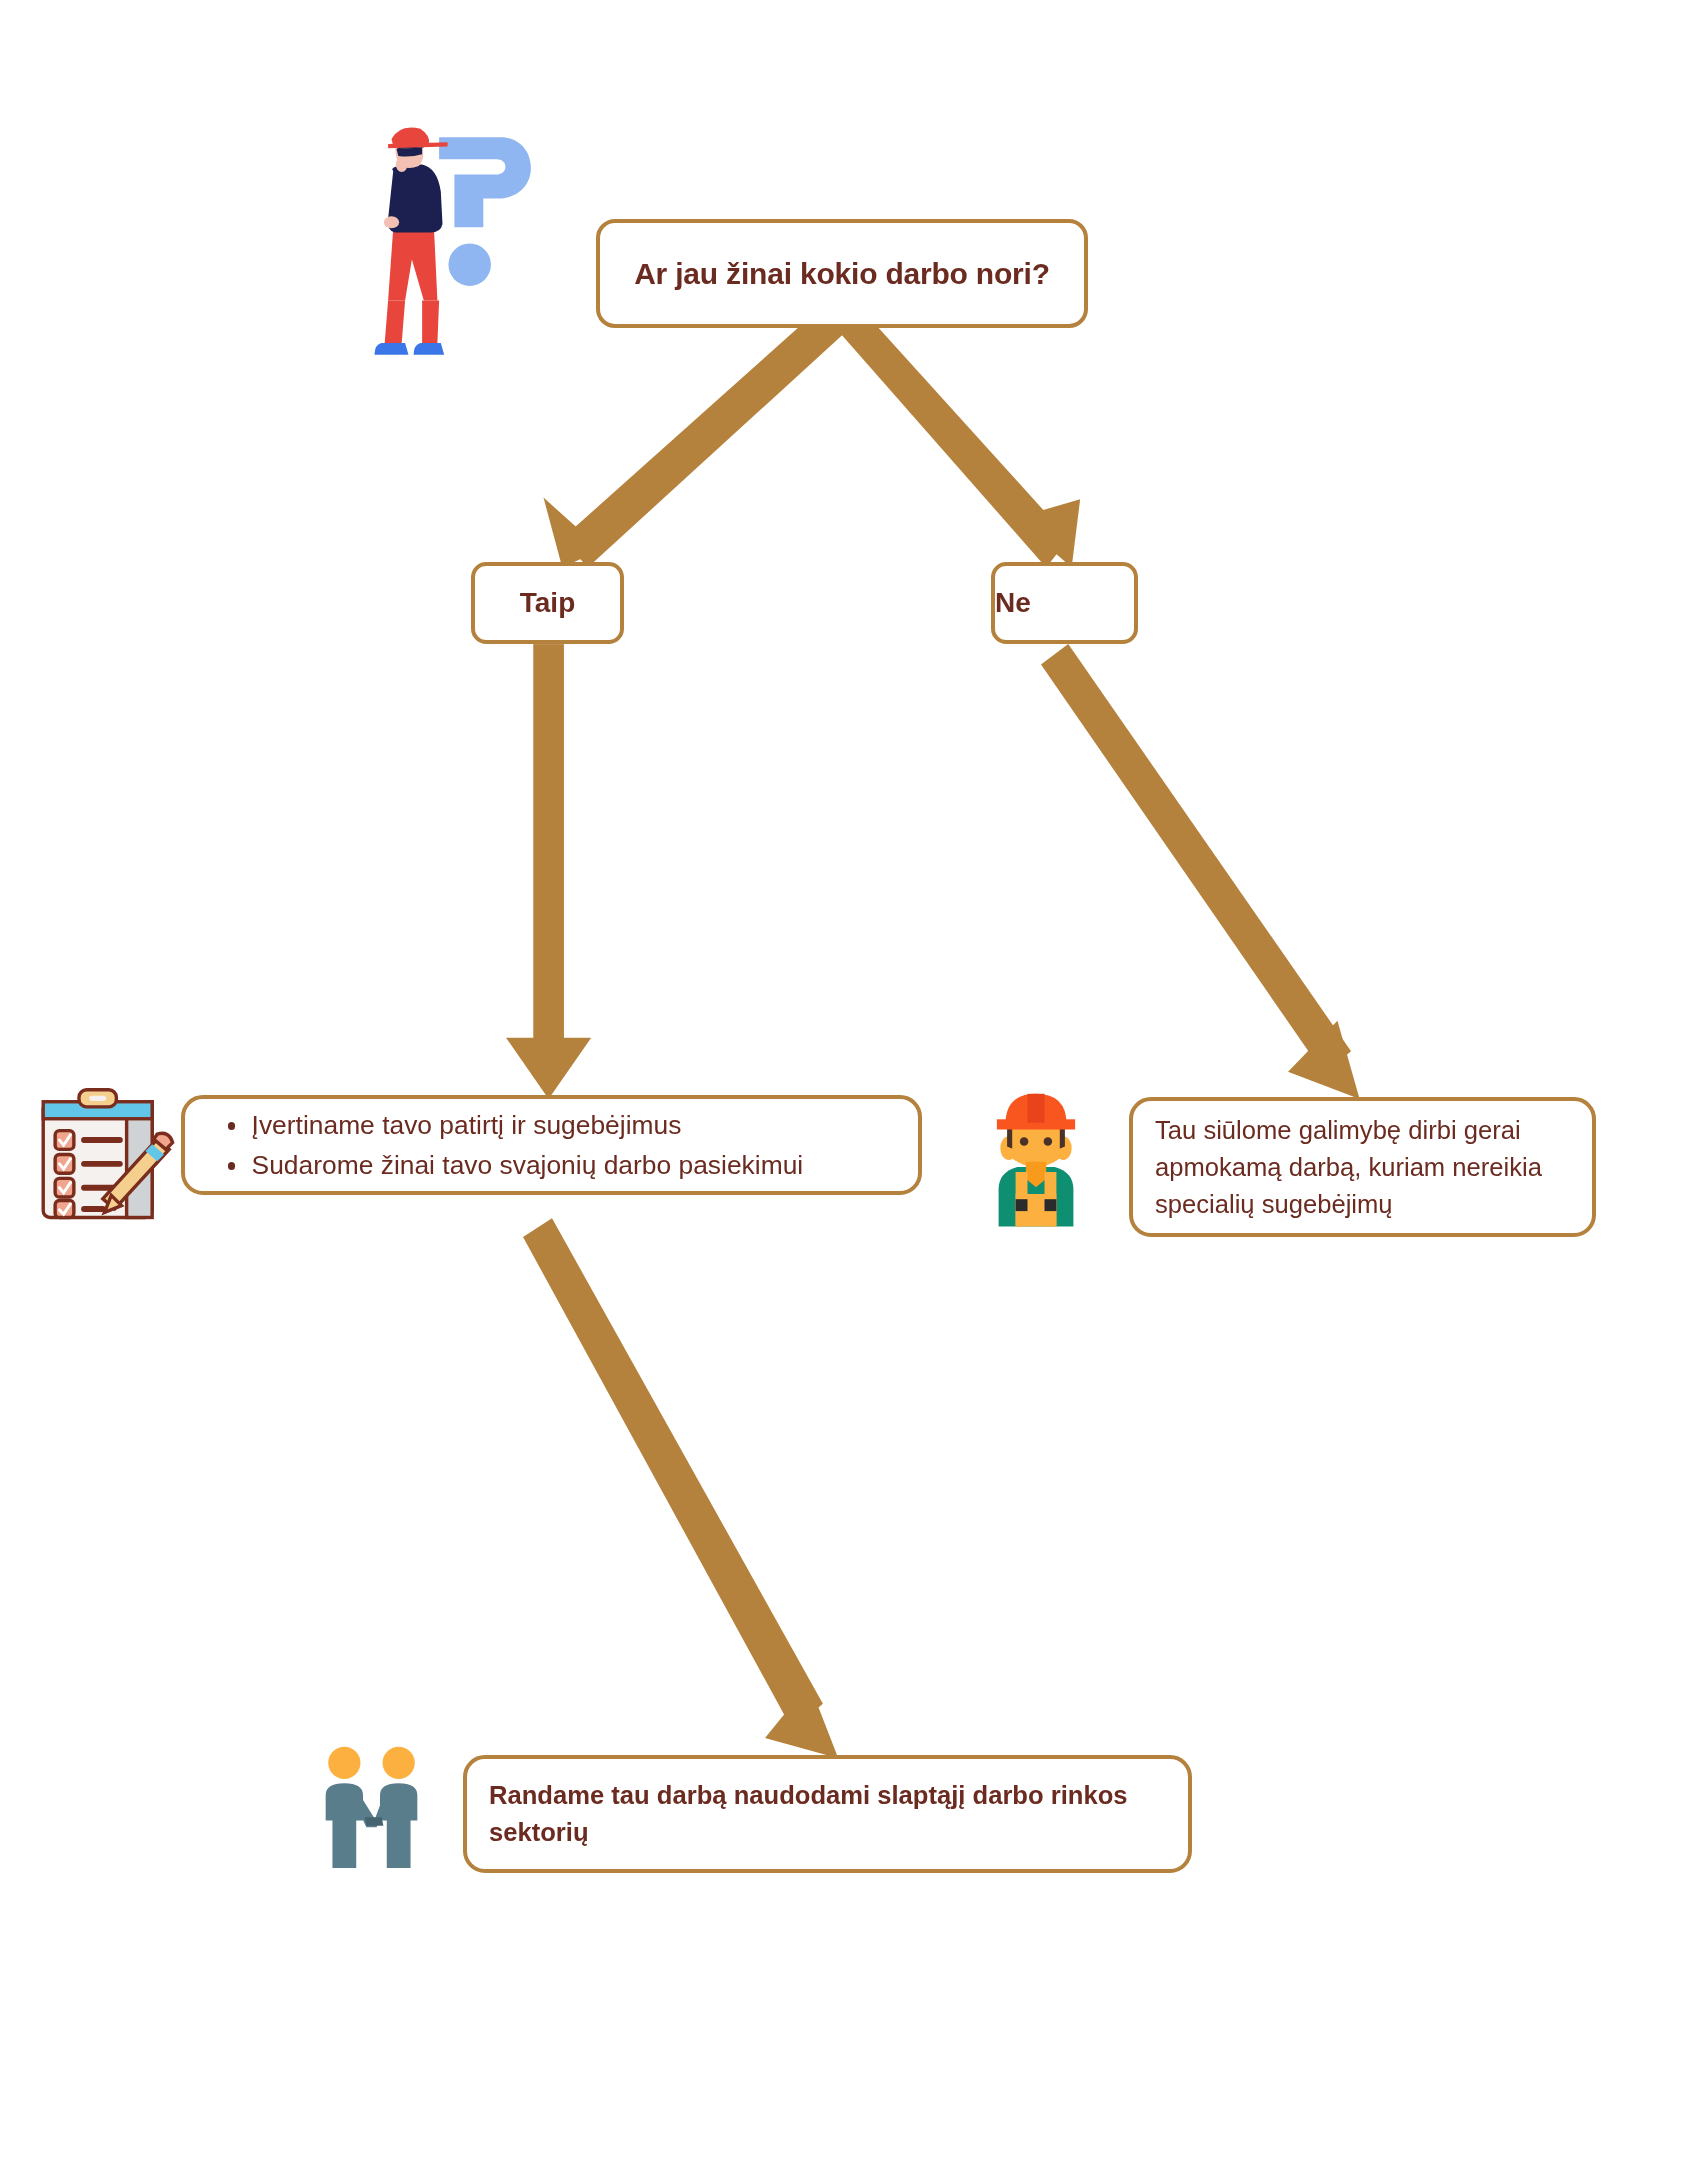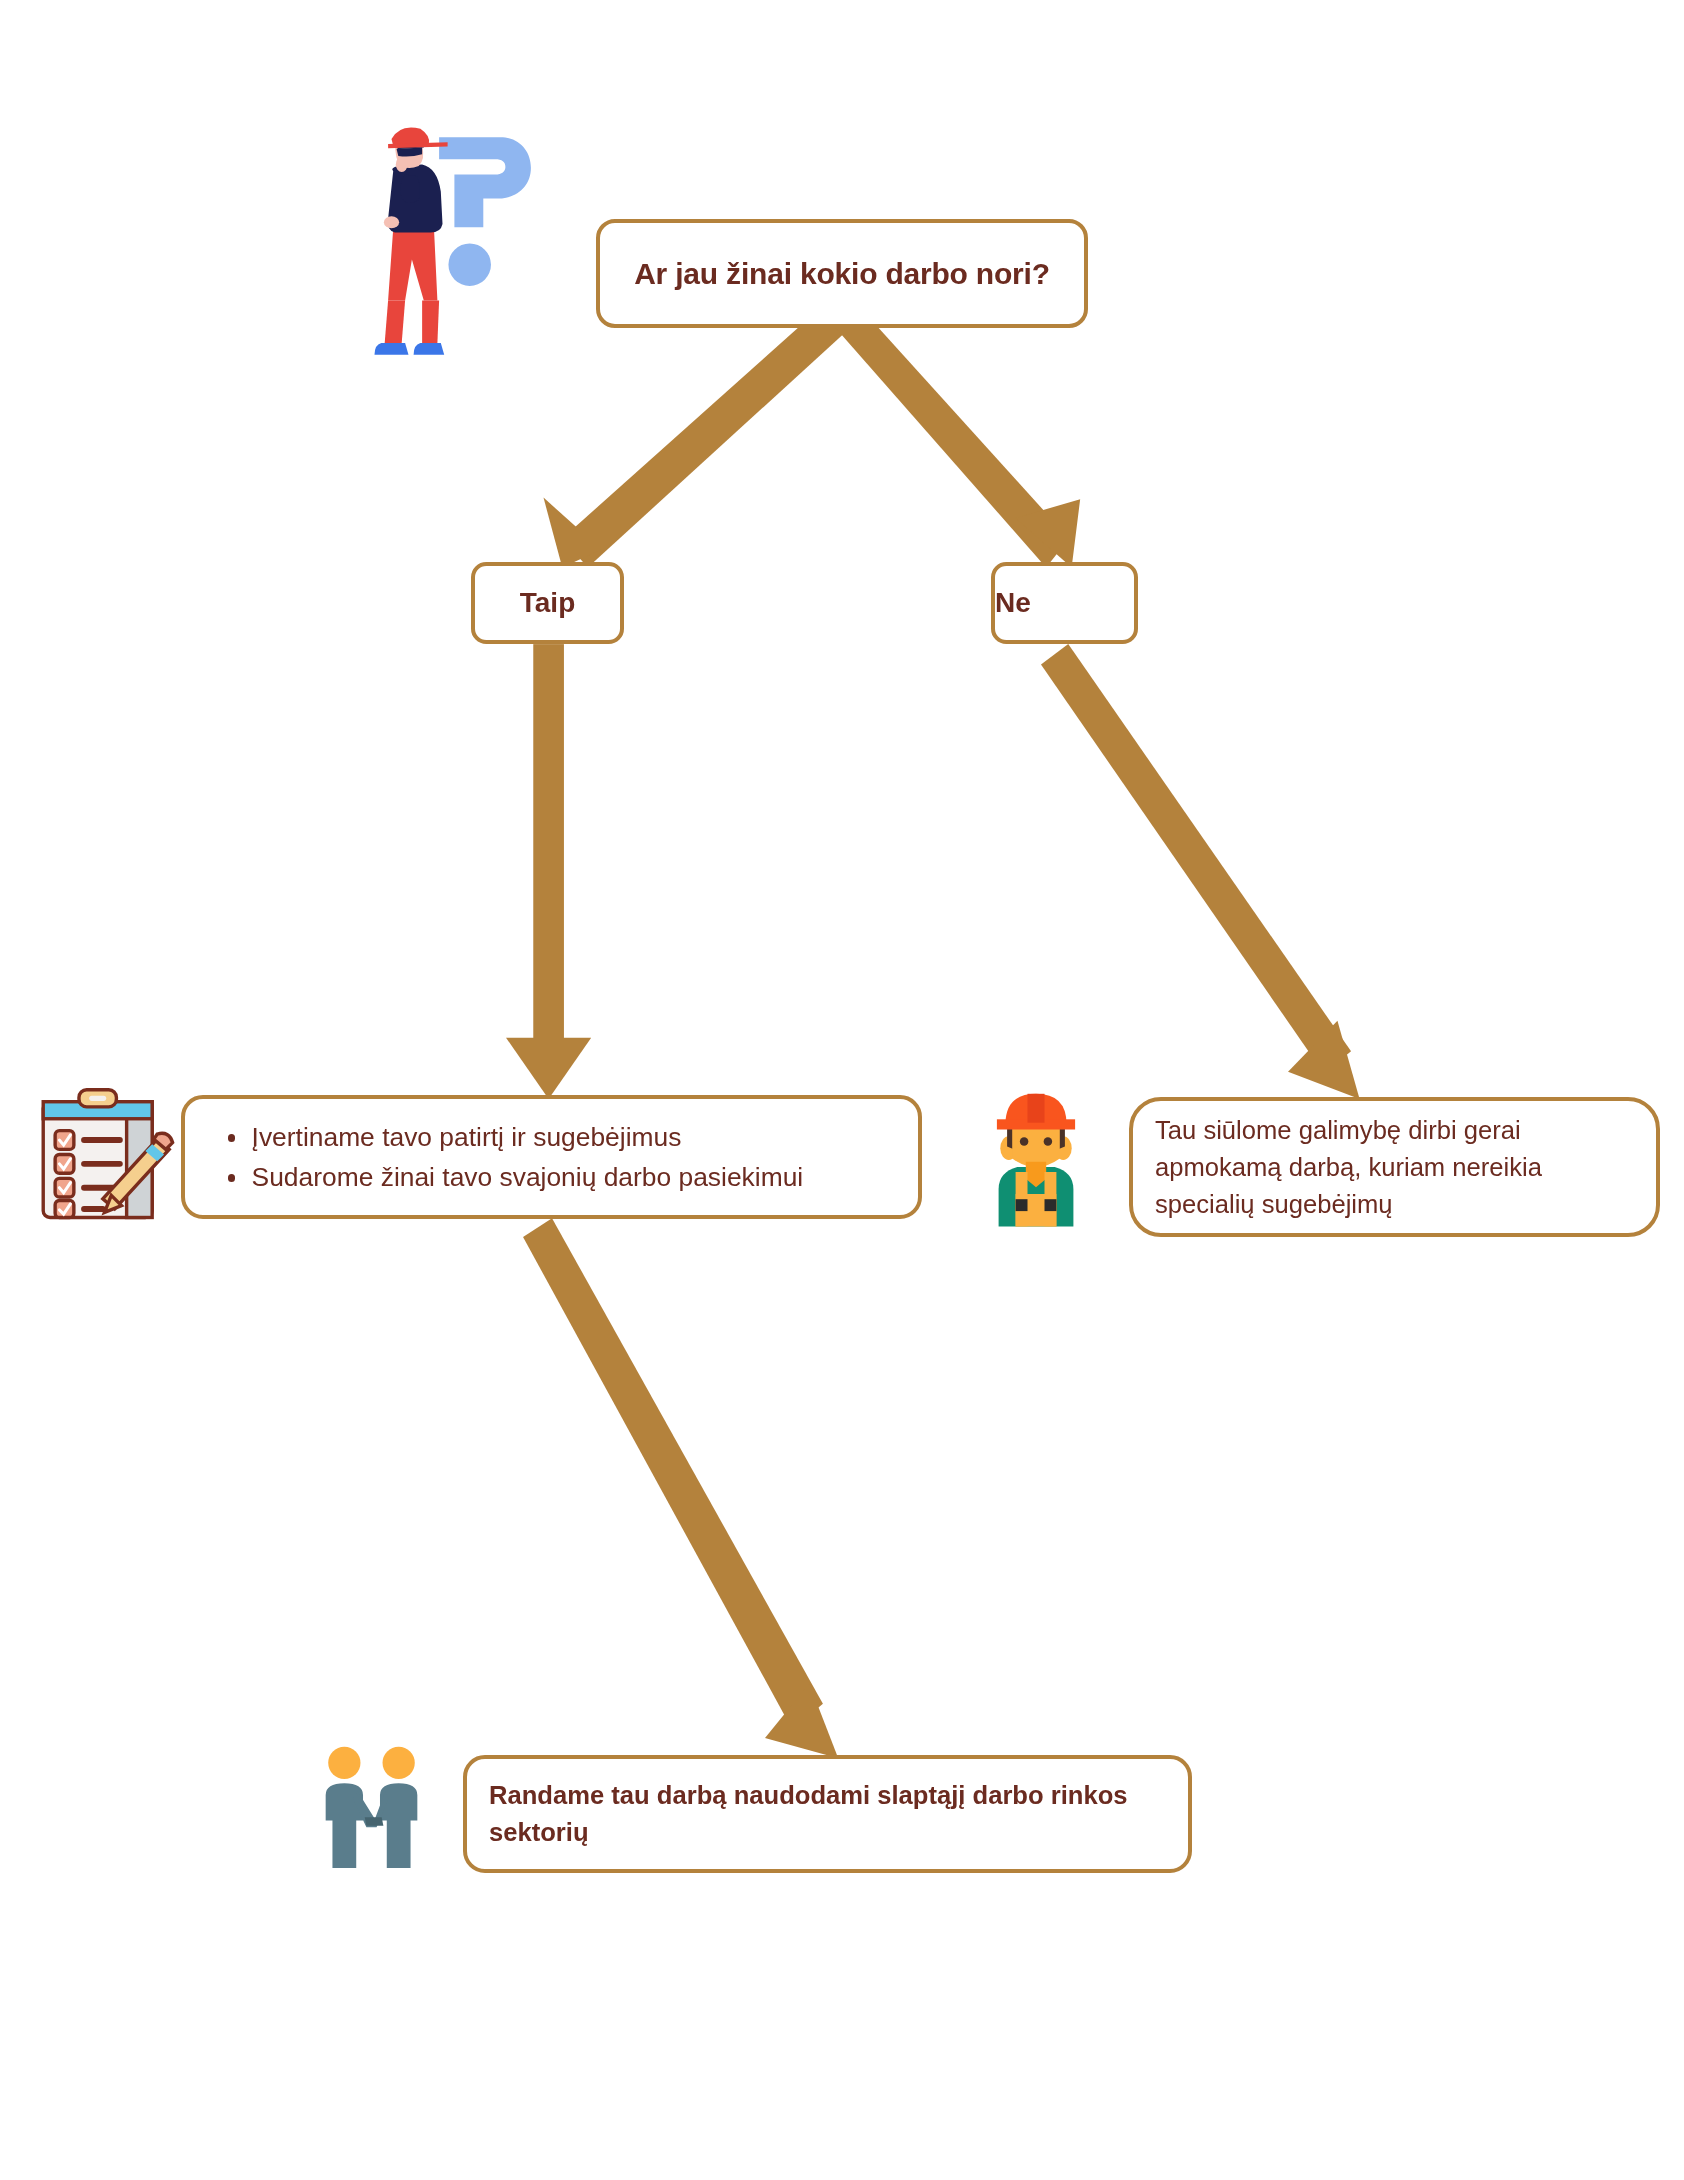--- a/index.html
+++ b/index.html
@@ -98,21 +98,21 @@
   #node-yes .node-text,
   #node-no .node-text {
     font-size: 28px;
     font-weight: bold;
   }
 
   #node-assess {
     left: 181px;
     top: 1095px;
     width: 741px;
-    height: 124px;
+    height: 100px;
     padding: 0 25.6px 0 25.6px;
     border-radius: 22px;
   }
   #node-assess ul {
     list-style: none;
     margin: 0;
     padding: 0 0 0 41px;
   }
   #node-assess li {
     position: relative;
@@ -127,24 +127,24 @@
     top: 17px;
     width: 7.7px;
     height: 7.7px;
     border-radius: 50%;
     background: #6b2b20;
   }
 
   #node-offer {
     left: 1129px;
     top: 1097px;
-    width: 531px;
+    width: 467px;
     height: 140px;
     padding: 0 22px;
-    border-radius: 32px;
+    border-radius: 22px;
   }
   #node-offer .node-text {
     font-size: 25.6px;
     line-height: 37px;
   }
 
   #node-find {
     left: 463px;
     top: 1755px;
     width: 729px;

